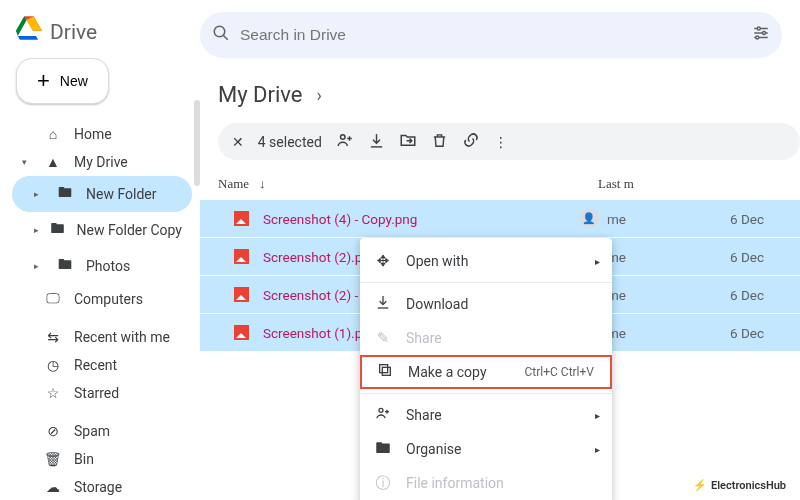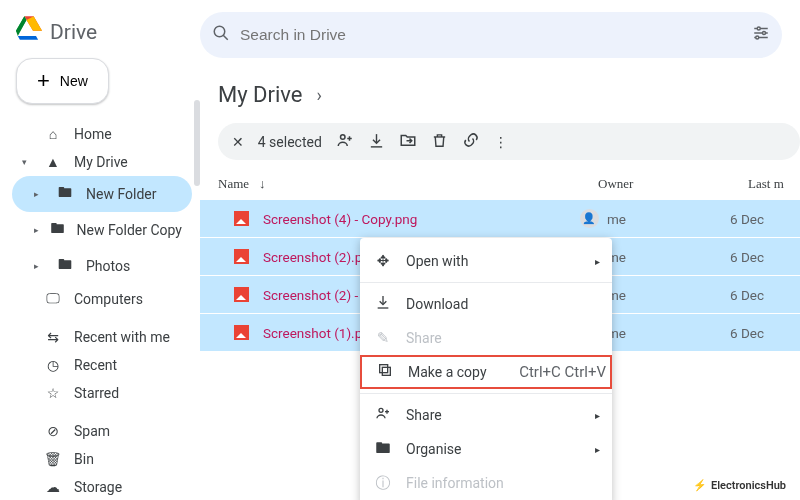--- a/index.html
+++ b/index.html
@@ -46,21 +46,21 @@
   .img-thumb { width: 15px; height: 15px; background: #ea4335; position: relative; }
   .img-thumb::after { content: ""; position: absolute; left: 2px; bottom: 2px; width: 0; height: 0; border-left: 5px solid transparent; border-right: 5px solid transparent; border-bottom: 5px solid #fff; }
   .avatar { width: 19px; height: 19px; border-radius: 50%; background: #dadce0; display: inline-flex; align-items: center; justify-content: center; font-size: 11px; color: #9aa0a6; }
 
   
   .ctx { position: absolute; top: 0; left: 160px; width: 252px; background: #fff; border-radius: 4px; box-shadow: 0 2px 10px rgba(0,0,0,0.25); padding: 6px 0; font-size: 14px; color: #3c4043; }
   .ctx-item { display: flex; align-items: center; height: 34px; padding: 0 14px; gap: 14px; cursor: pointer; position: relative; }
   .ctx-item.disabled { color: #bdc1c6; }
   .ctx-item .c-ico { width: 18px; text-align: center; color: inherit; font-size: 15px; }
   .ctx-item .c-arrow { position: absolute; right: 12px; font-size: 10px; }
-  .ctx-item .c-short { position: absolute; right: 4px; font-size: 15px; color: #5f6368; }
+  .ctx-item .c-short { position: absolute; right: 16px; font-size: 12px; color: #5f6368; }
   .ctx-sep { border-top: 1px solid #e8eaed; margin: 4px 0; }
   .highlight-box { border: 2.5px solid #e74c3c; }
 
   .footer-brand { position: absolute; right: 14px; bottom: 8px; font-size: 11px; font-weight: 600; color: #333; display:flex; align-items:center; gap:4px;}
 
   
   .gico { display:inline-block; }
 </style>
 </head>
 <body>
@@ -225,21 +225,20 @@
           </svg>
       </span>
       <span class="tico">⋮</span>
     </div>
 
     <div class="list-head">
       <div class="col-name">
         <span>Name</span>
         <span>↓</span>
       </div>
-      <div class="col-owner">Owner</div>
       <div class="col-last">Last m</div>
     </div>
 
     <div class="rows-wrap">
       <div class="row">
         <div class="cell-name">
             <span class="img-thumb"></span>
             <span>Screenshot (4) - Copy.png</span>
           </div>
         <div class="cell-owner">

